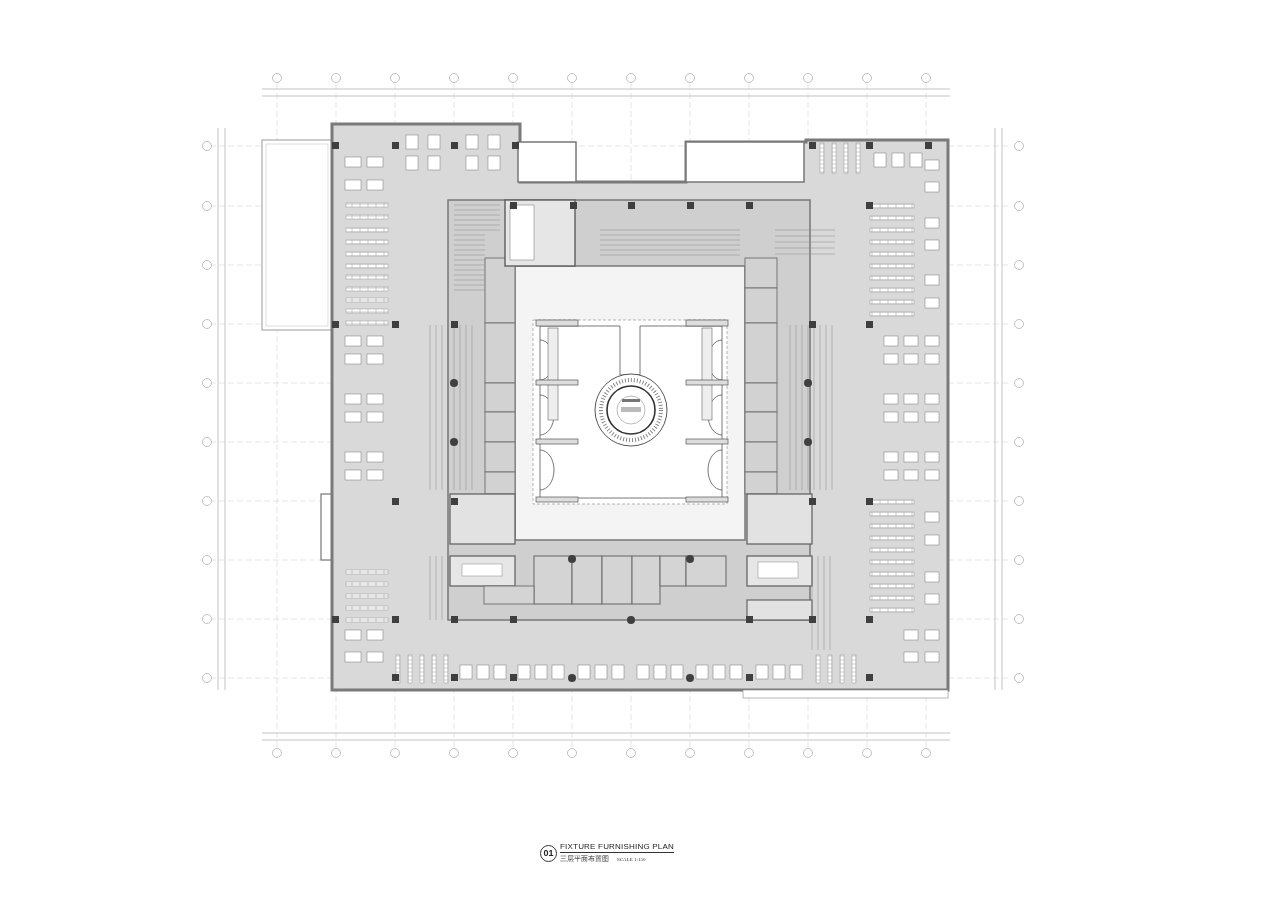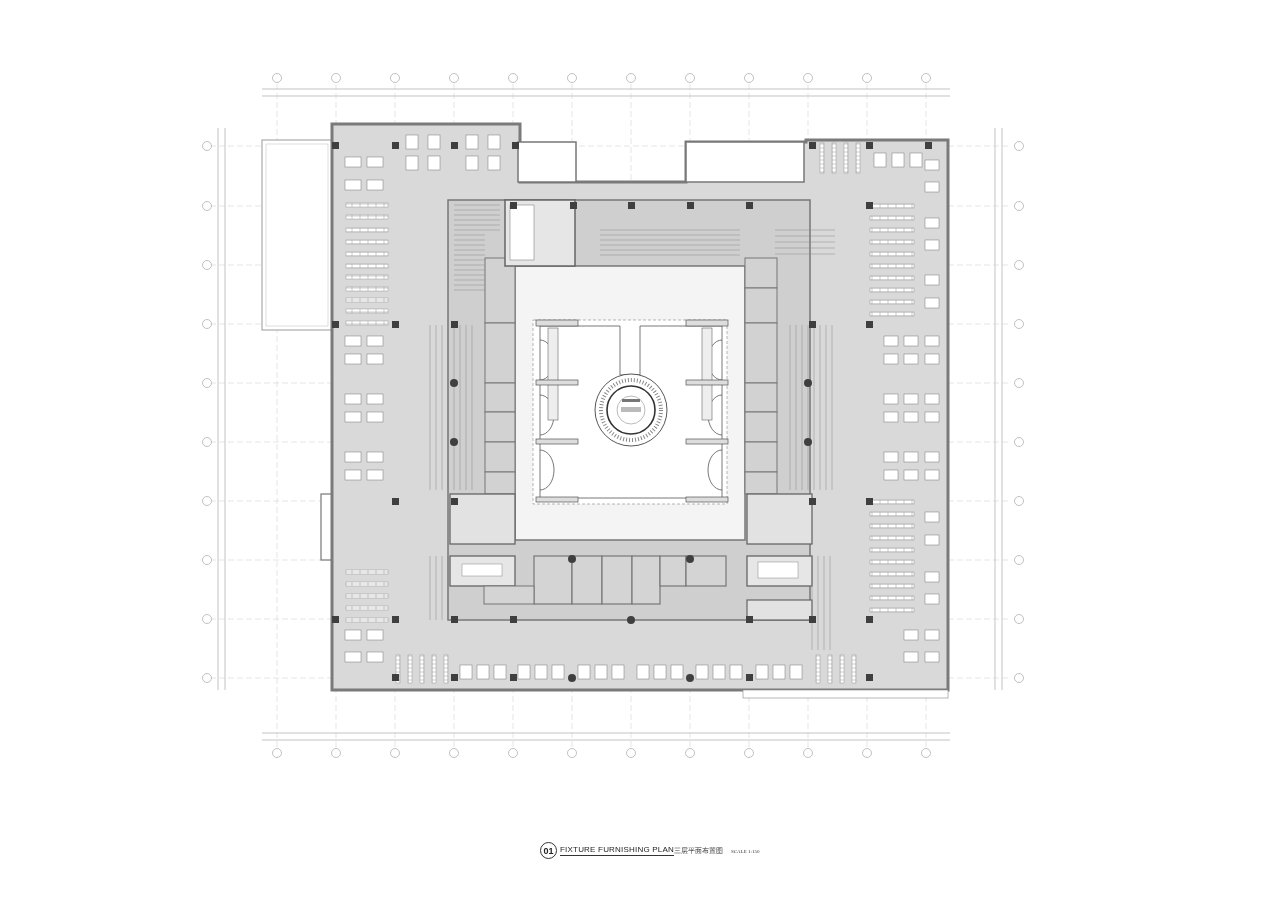--- a/index.html
+++ b/index.html
@@ -1,20 +1,20 @@
 <!DOCTYPE html>
 <html><head>
 <meta charset="utf-8">
 <style>
   html, body { margin:0; padding:0; background:#ffffff; }
   body { width:1280px; height:905px; position:relative; overflow:hidden; font-family:"Liberation Sans", sans-serif; }
   #plan { position:absolute; left:0; top:0; }
   .title-block { position:absolute; left:540px; top:842px; display:flex; align-items:center; gap:3px; }
   .title-num { width:15px; height:15px; border:1px solid #333; border-radius:50%; font-size:9px; display:flex; align-items:center; justify-content:center; color:#222; font-weight:bold; }
-  .title-text { display:flex; line-height:9px; }
+  .title-text { display:flex; flex-direction:column; line-height:9px; }
   .title-main { font-size:8px; color:#222; letter-spacing:0.2px; border-bottom:1px solid #333; padding-bottom:1px; }
   .title-sub { font-size:7px; color:#333; display:flex; gap:8px; margin-top:1px; }
   .title-scale { font-size:5px; font-family:"Liberation Serif", serif; margin-top:1px; }
 </style>
 </head>
 <body>
 
 <svg id="plan" width="1280" height="905" viewBox="0 0 1280 905" xmlns="http://www.w3.org/2000/svg">
   <defs>
     <pattern id="shelf" width="8" height="4" patternUnits="userSpaceOnUse">

